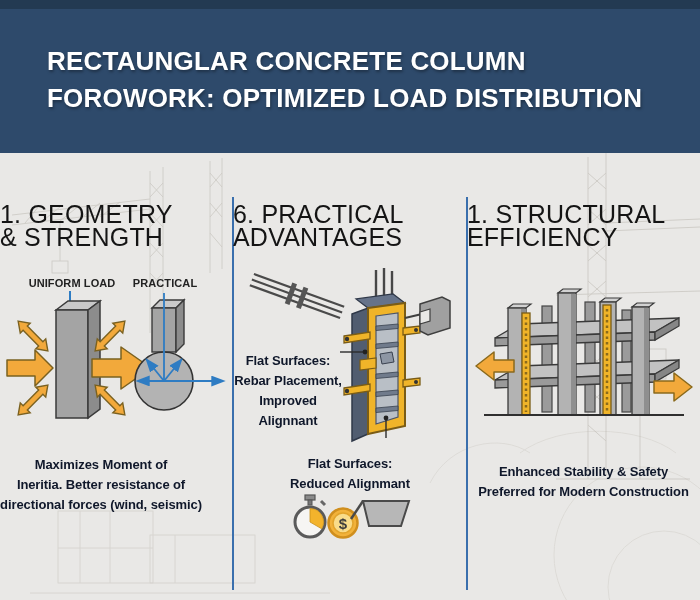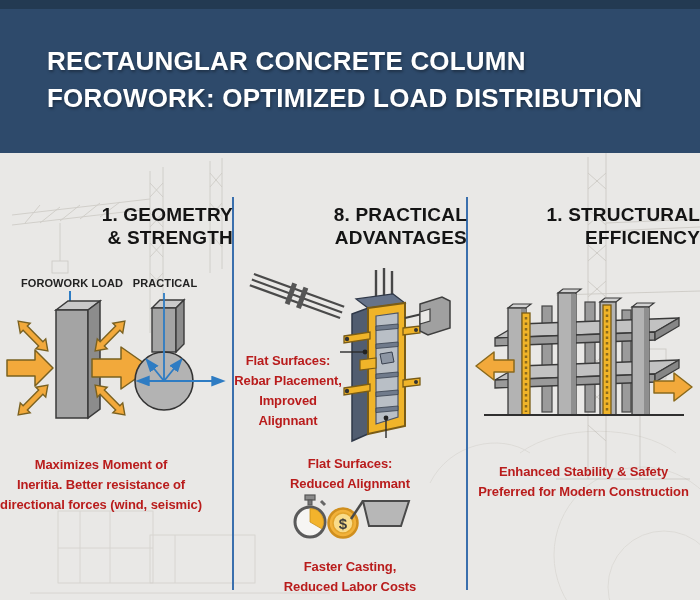--- a/index.html
+++ b/index.html
@@ -14,28 +14,28 @@
   .header h1{position:absolute;left:47px;top:34px;margin:0;
     font-size:26px;line-height:37px;font-weight:bold;color:#ffffff;
     letter-spacing:.2px;text-shadow:1px 2px 3px rgba(0,0,0,.35);}
   
   .content{position:absolute;left:0;top:153px;width:700px;height:447px;}
   .bgart{position:absolute;left:0;top:0;}
   .divider{position:absolute;top:44px;width:2px;height:393px;background:#3a6fad;}
   .d1{left:232px}.d2{left:466px}
   .col{position:absolute;top:0;height:447px;}
   .c1{left:0;width:233px}.c2{left:233px;width:234px}.c3{left:467px;width:233px}
-  .col h2{position:absolute;top:50px;left:0;width:100%;margin:0;text-align:right;
-    font-size:19px;line-height:23px;font-weight:bold;letter-spacing:.2px;color:#141414;}
+  .col h2{position:absolute;top:50px;left:0;width:100%;margin:0;text-align:left;
+    font-size:25px;line-height:23px;font-weight:normal;letter-spacing:.2px;color:#141414;}
   .minilabel{position:absolute;top:124px;font-size:11px;font-weight:bold;
     text-align:center;letter-spacing:.1px;color:#222;}
   .ul-label{left:17px;width:110px}
   .rs-label{left:110px;width:110px}
   .caption{position:absolute;text-align:center;font-size:13px;line-height:20px;
-    font-weight:600;color:#b91c1c;letter-spacing:-.1px;}
+    font-weight:600;color:#0f172a;letter-spacing:-.1px;}
   .cap1{top:289px;left:0;width:202px}
   .callout-rebar{top:185px;left:1px;width:108px;font-size:13px;line-height:20px;}
   .callout-reduced{top:288px;left:17px;width:200px;}
   .cap2{top:391px;left:17px;width:200px;}
   .cap3{top:296px;left:0;width:233px;text-align:center;}
   .dsvg{position:absolute;}
   svg{display:block;}
 </style>
 </head>
 <body>
@@ -90,21 +90,21 @@
           <path d="M430,330 C450,290 500,280 530,300"></path>
       </g>
     </svg>
 
     <div class="divider d1"></div>
     <div class="divider d2"></div>
 
     <section class="col c1">
       <h2 data-bind="sections.geometry.heading">1. GEOMETRY
 &amp; STRENGTH</h2>
-      <span class="minilabel ul-label" data-bind="sections.geometry.uniform_load_label">FOROWORK LOAD</span>
+      <span class="minilabel ul-label" data-bind="sections.geometry.uniform_load_label">UNIFORM LOAD</span>
       <span class="minilabel rs-label" data-bind="sections.geometry.resistance_label">PRACTICAL</span>
 
       <svg class="dsvg" style="left:4px;top:137px" width="225" height="152" viewBox="0 0 225 152">
         <defs>
           <path id="darrow" d="M-21,0 L-11,-7 L-11,-3 L11,-3 L11,-7 L21,0 L11,7 L11,3 L-11,3 L-11,7 Z"></path>
           <marker id="mblue" markerWidth="9" markerHeight="8" refX="6.5" refY="3" orient="auto-start-reverse">
             <path d="M0,0 L8,3 L0,6 Z" fill="#2e7cc3"></path>
           </marker>
         </defs>
         <g>
@@ -130,21 +130,21 @@
           <line x1="160" y1="91" x2="177" y2="70" stroke="#2e7cc3" stroke-width="1.8" marker-end="url(#mblue)"></line>
         </g>
       </svg>
 
       <p class="caption cap1" data-bind="sections.geometry.caption">Maximizes Moment of
 Ineritia. Better resistance of
 directional forces (wind, seismic)</p>
     </section>
 
     <section class="col c2">
-      <h2 data-bind="sections.practical.heading">8. PRACTICAL
+      <h2 data-bind="sections.practical.heading">6. PRACTICAL
 ADVANTAGES</h2>
 
       <svg class="dsvg" style="left:7px;top:115px" width="227" height="185" viewBox="0 0 227 185">
         <g transform="translate(57,28) rotate(20)">
           <line x1="-48" y1="-6" x2="48" y2="-6" stroke="#4a4a4a" stroke-width="2.2"></line>
           <line x1="-48" y1="0" x2="48" y2="0" stroke="#4a4a4a" stroke-width="2.2"></line>
           <line x1="-48" y1="6" x2="48" y2="6" stroke="#4a4a4a" stroke-width="2.2"></line>
           <rect x="-9" y="-11" width="5" height="22" fill="#555555"></rect>
           <rect x="3" y="-11" width="5" height="22" fill="#555555"></rect>
         </g>
@@ -209,22 +209,20 @@
           <circle cx="60" cy="31" r="14.5" fill="#f2b23a" stroke="#d08f1e" stroke-width="2.5"></circle>
           <circle cx="60" cy="31" r="10" fill="#f9dc8a" stroke="#e2a42c" stroke-width="1.5"></circle>
           <text x="60" y="36.5" text-anchor="middle" font-family="Liberation Sans, sans-serif" font-size="15" font-weight="bold" fill="#3c3c3c" data-bind="icons.dollar_symbol">$</text>
         </g>
         <g>
           <line x1="68" y1="27" x2="80" y2="9" stroke="#4a4a4a" stroke-width="2.5"></line>
           <polygon points="80,9 126,9 118,34 86,34" fill="#b7b7b7" stroke="#4a4a4a" stroke-width="2"></polygon>
         </g>
       </svg>
 
-      <p class="caption cap2" data-bind="sections.practical.caption">Faster Casting,
-Reduced Labor Costs</p>
     </section>
 
     <section class="col c3">
       <h2 data-bind="sections.structural.heading">1. STRUCTURAL
 EFFICIENCY</h2>
 
       <svg class="dsvg" style="left:3px;top:129px" width="228" height="152" viewBox="0 0 228 152">
         <g>
           <rect x="72" y="24" width="10" height="106" fill="#9b9b9b" stroke="#444444" stroke-width="1.2"></rect>
           <rect x="115" y="20" width="10" height="110" fill="#9b9b9b" stroke="#444444" stroke-width="1.2"></rect>

